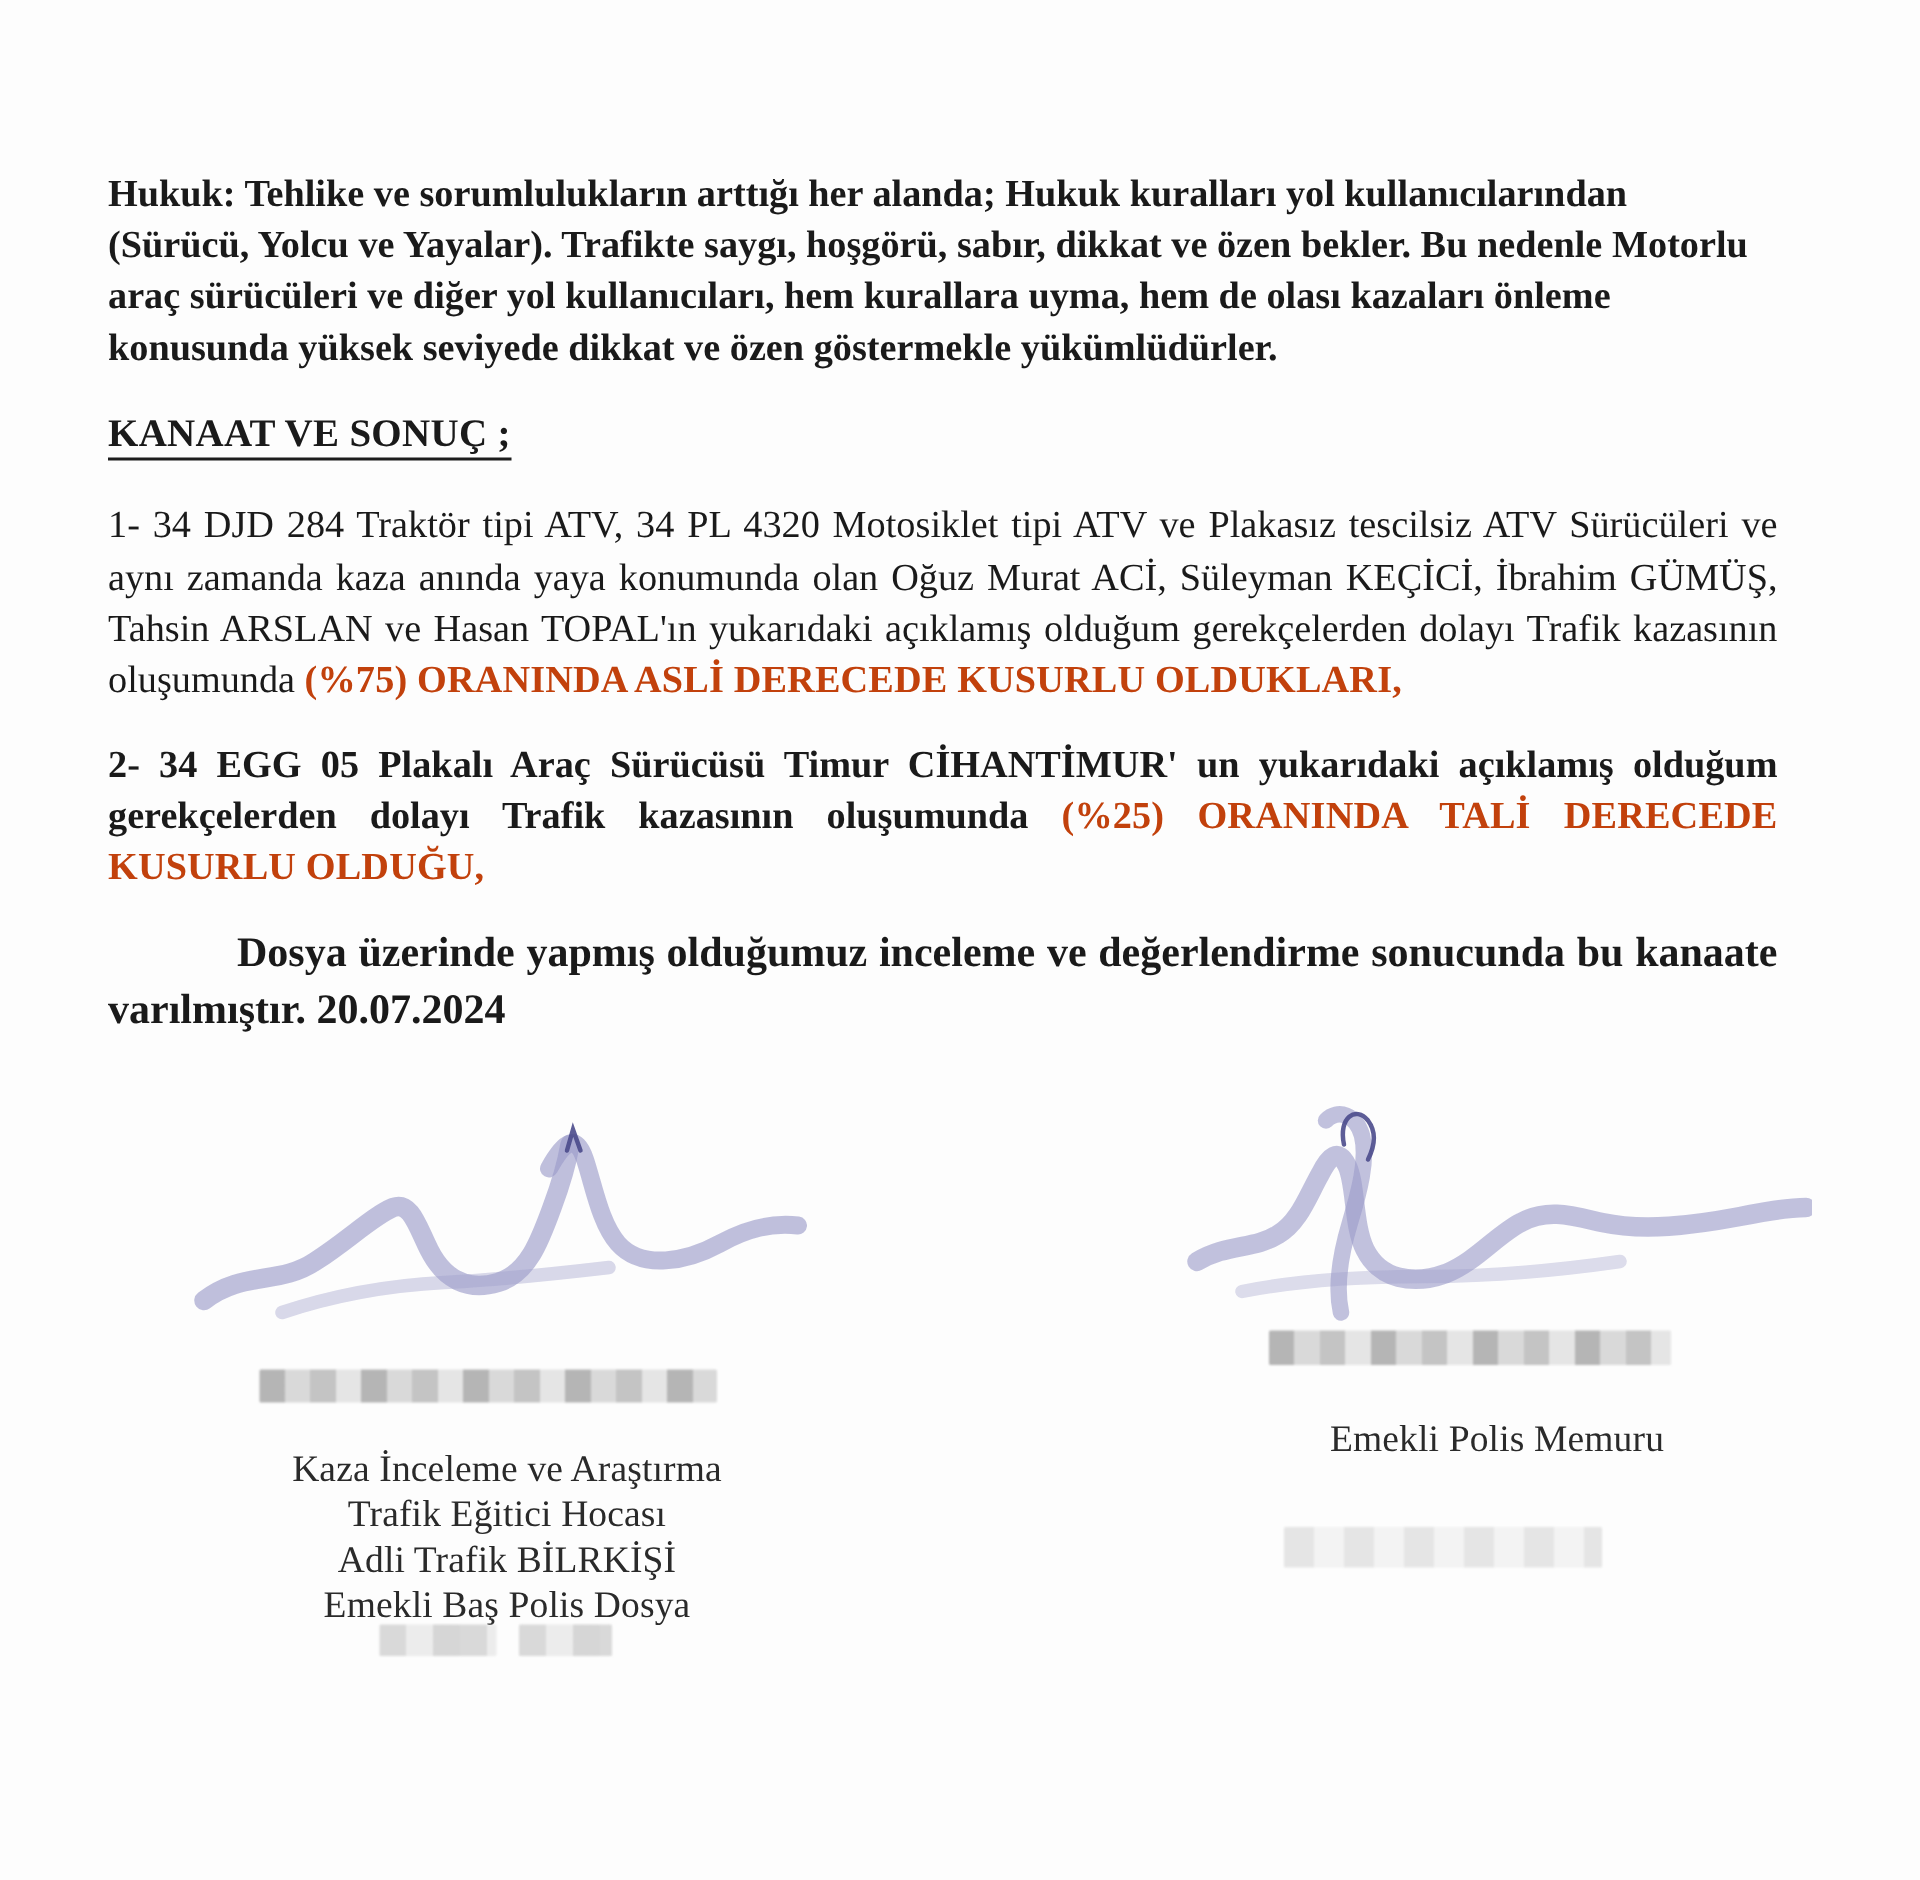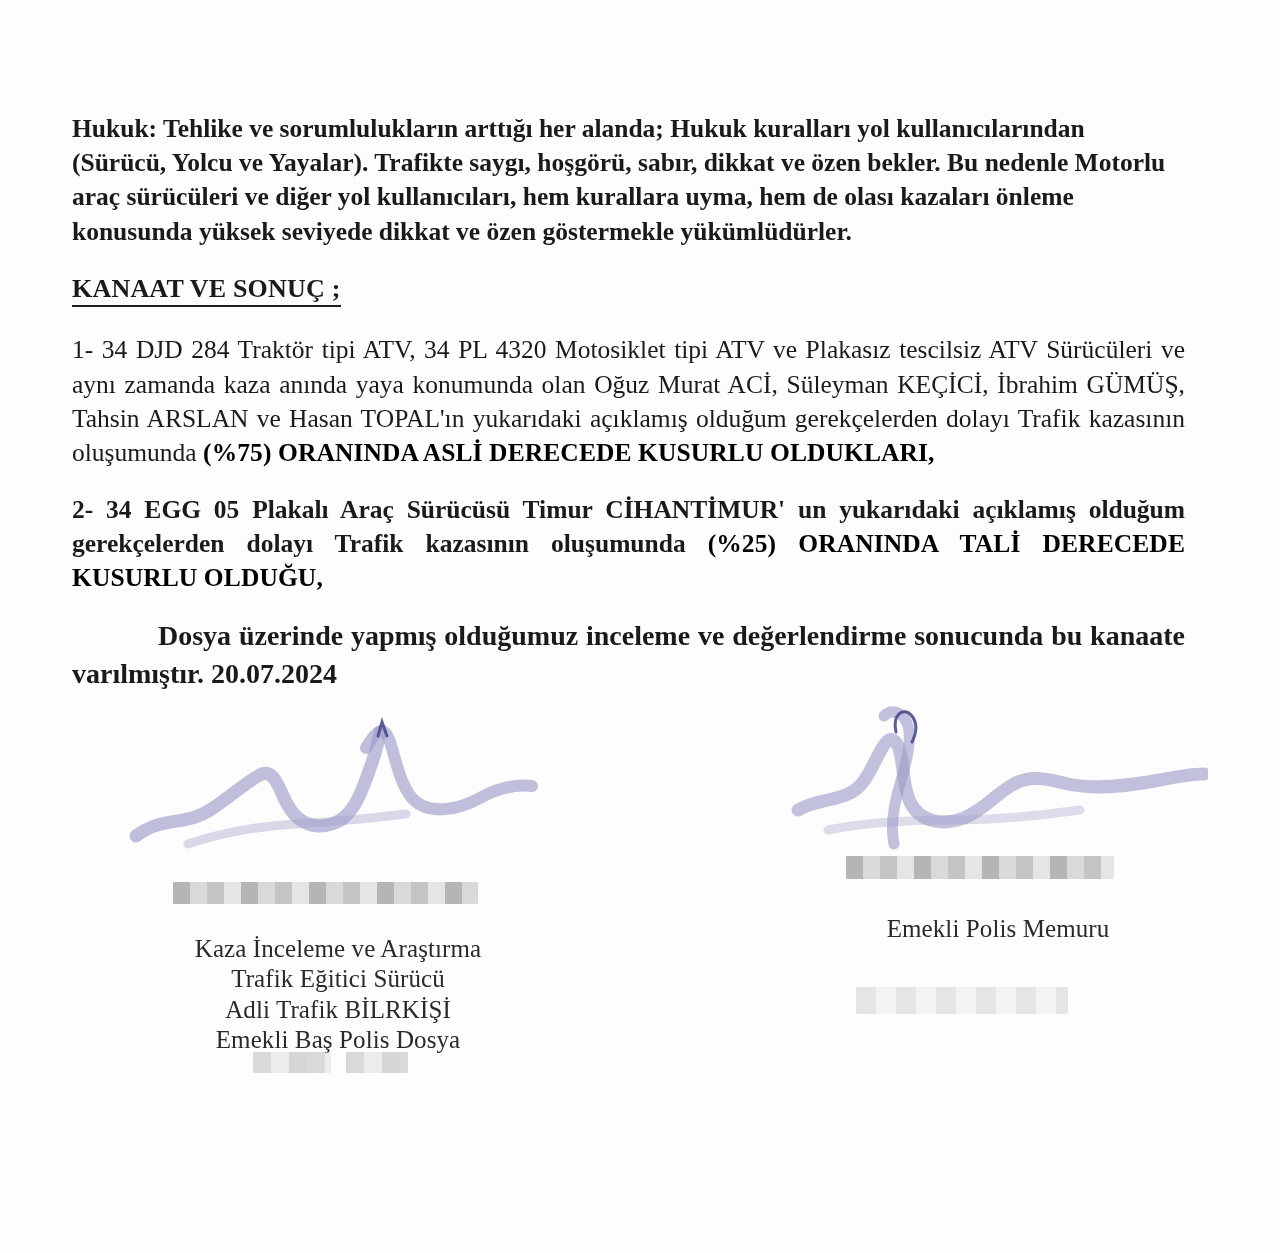--- a/index.html
+++ b/index.html
@@ -56,39 +56,39 @@
   .item {
     font-size: 25.5px;
     line-height: 1.345;
     text-align: justify;
     margin: 0 0 22px 0;
   }
   .item-1 { font-weight: normal; }
   .item-2 { font-weight: bold; }
 
   .hl {
-    color: #000000;
+    color: #c2410c;
     font-weight: bold;
     letter-spacing: 0.1px;
   }
 
   .closing {
     font-weight: bold;
     font-size: 28px;
     line-height: 1.35;
     text-align: justify;
     text-indent: 86px;
     margin: 22px 0 0 0;
   }
 
   
   .sign-area {
     position: absolute;
     left: 0;
-    top: 714px;
+    top: 745px;
     width: 1280px;
     height: 400px;
   }
 
   .sign-block {
     position: absolute;
     text-align: center;
     font-family: "Liberation Serif", "DejaVu Serif", serif;
   }
   .sign-left  { left: 128px;  top: 0;   width: 420px; }
@@ -177,21 +177,21 @@
           </g>
           <path d="M250,22 L254,8 L259,22" stroke="#4b4b8c" stroke-opacity="0.9" stroke-width="3" fill="none" stroke-linecap="round"></path>
         </svg>
       </div>
 
       <div class="redact" style="left:45px; top:168px; width:305px; height:22px;"></div>
 
       <div style="height:40px"></div>
 
       <div class="sign-caption">Kaza İnceleme ve Araştırma</div>
-      <div class="sign-caption">Trafik Eğitici Sürücü</div>
+      <div class="sign-caption">Trafik Eğitici Hocası</div>
       <div class="sign-caption">Adli Trafik BİLRKİŞİ</div>
       <div class="sign-caption">Emekli Baş Polis Dosya</div>
 
       <div class="redact soft" style="left:125px; top:338px; width:78px; height:21px;"></div>
       <div class="redact soft" style="left:218px; top:338px; width:62px; height:21px;"></div>
     </div>
 
     <div class="sign-block sign-right">
 
       <div class="scribble">

